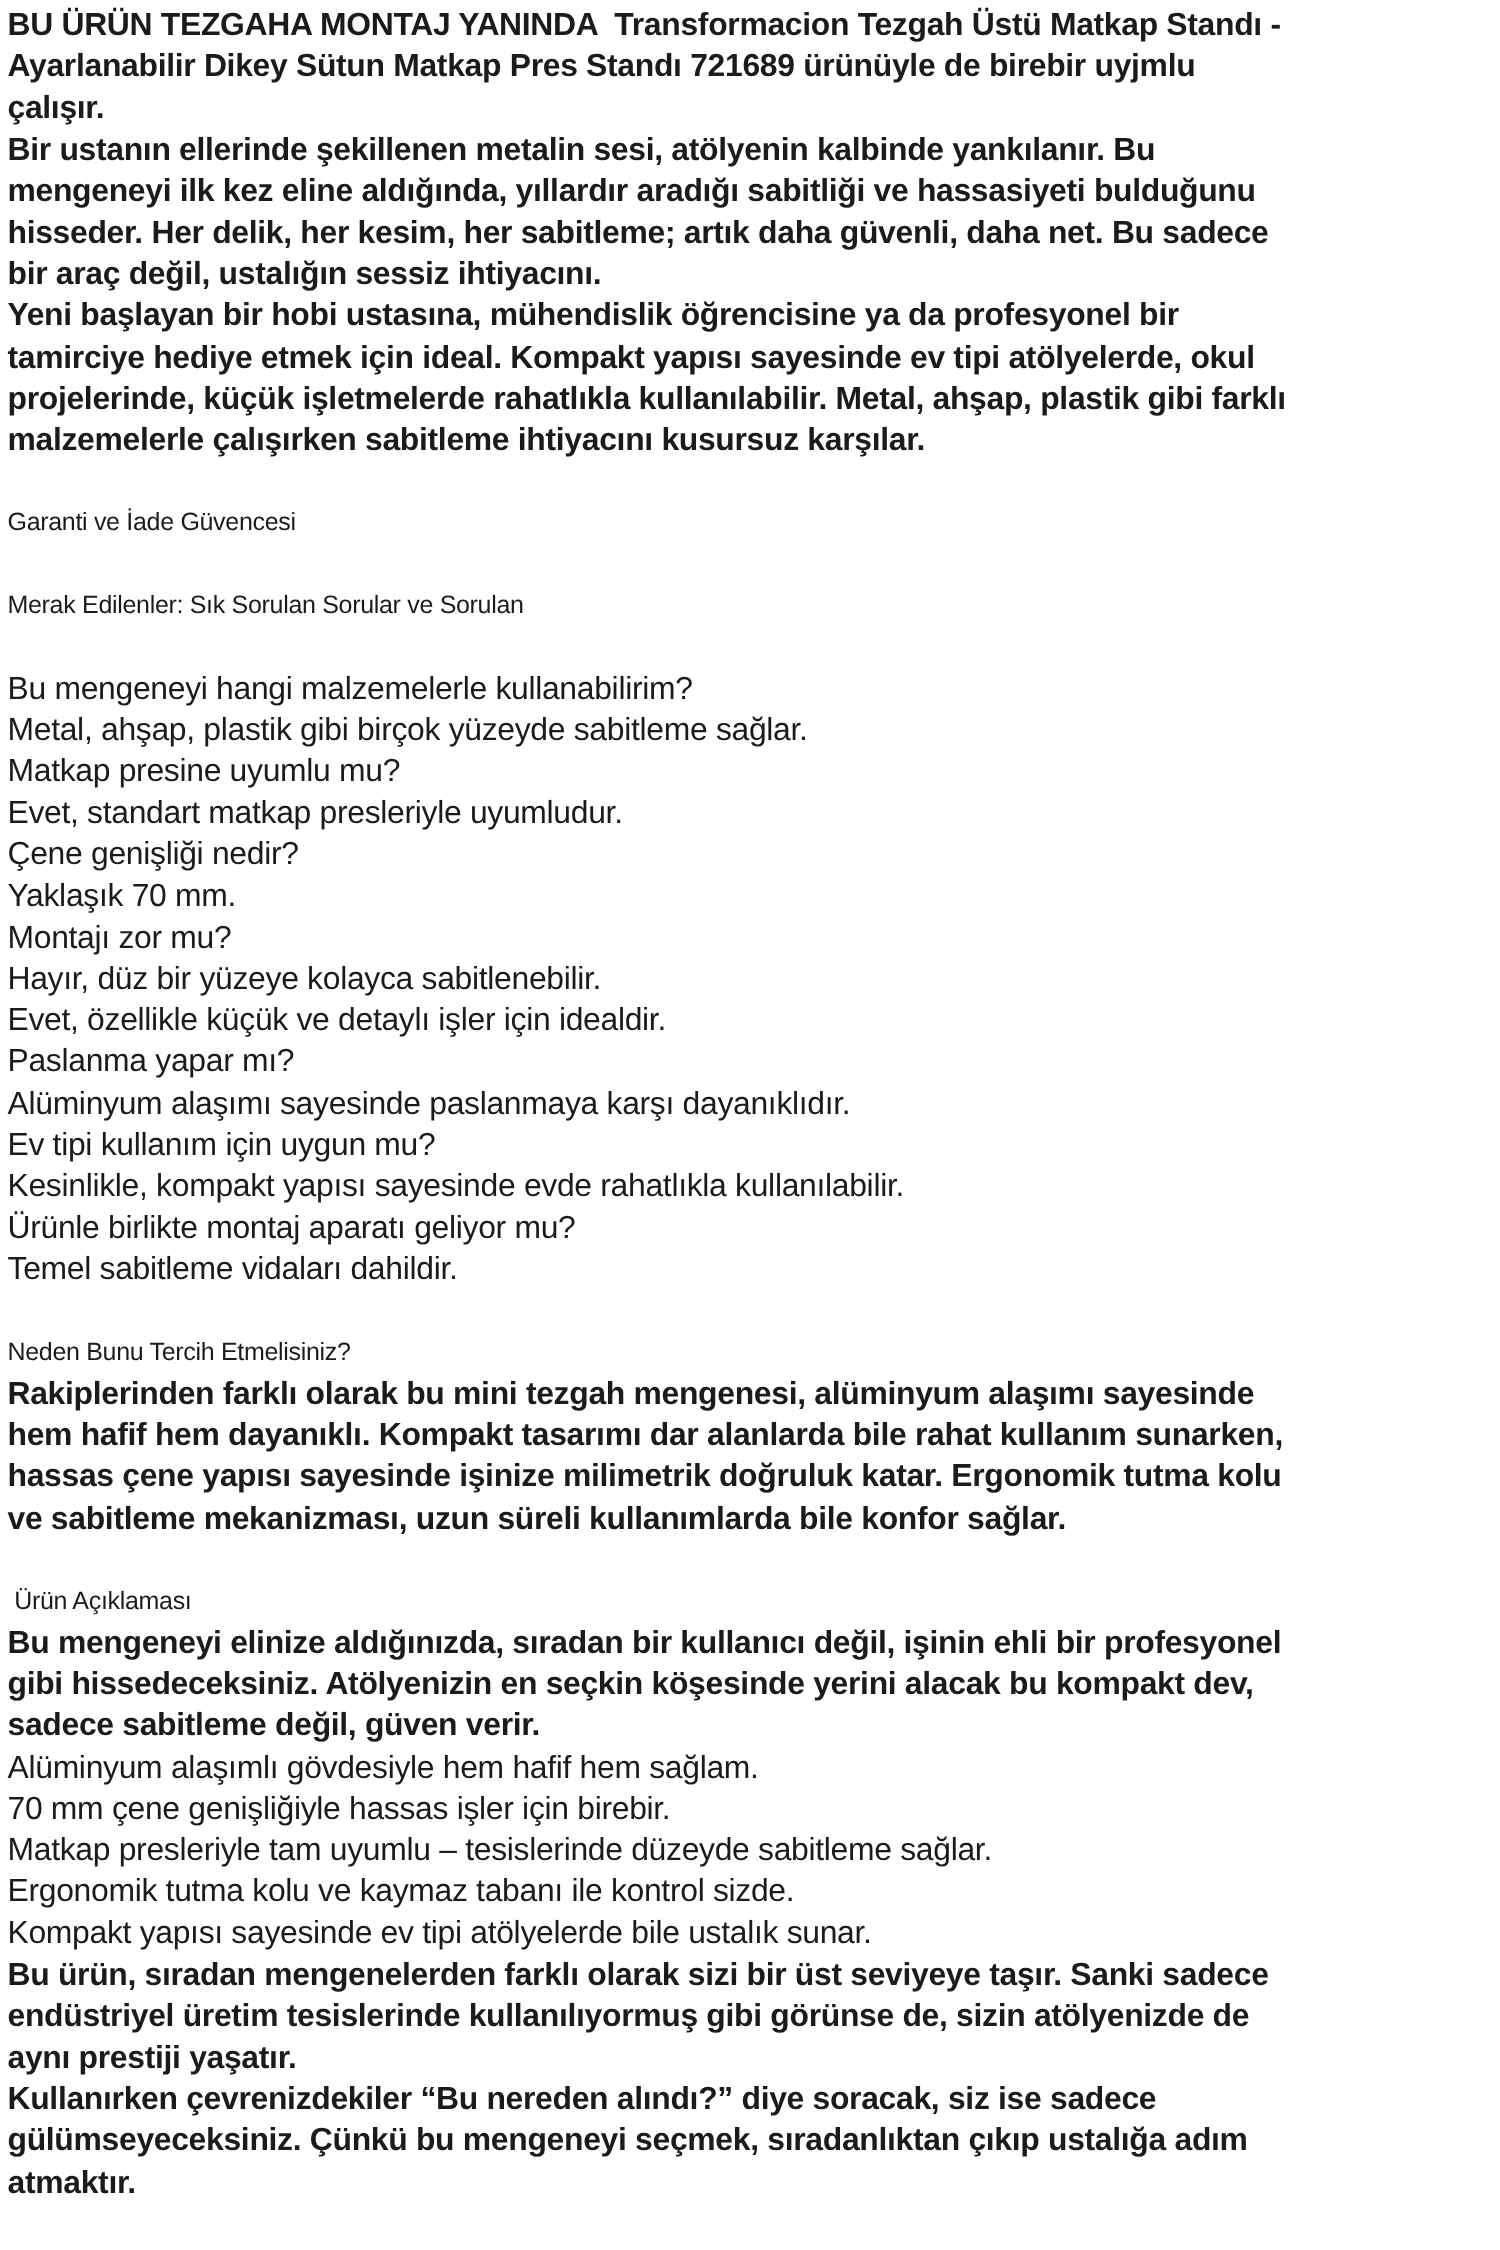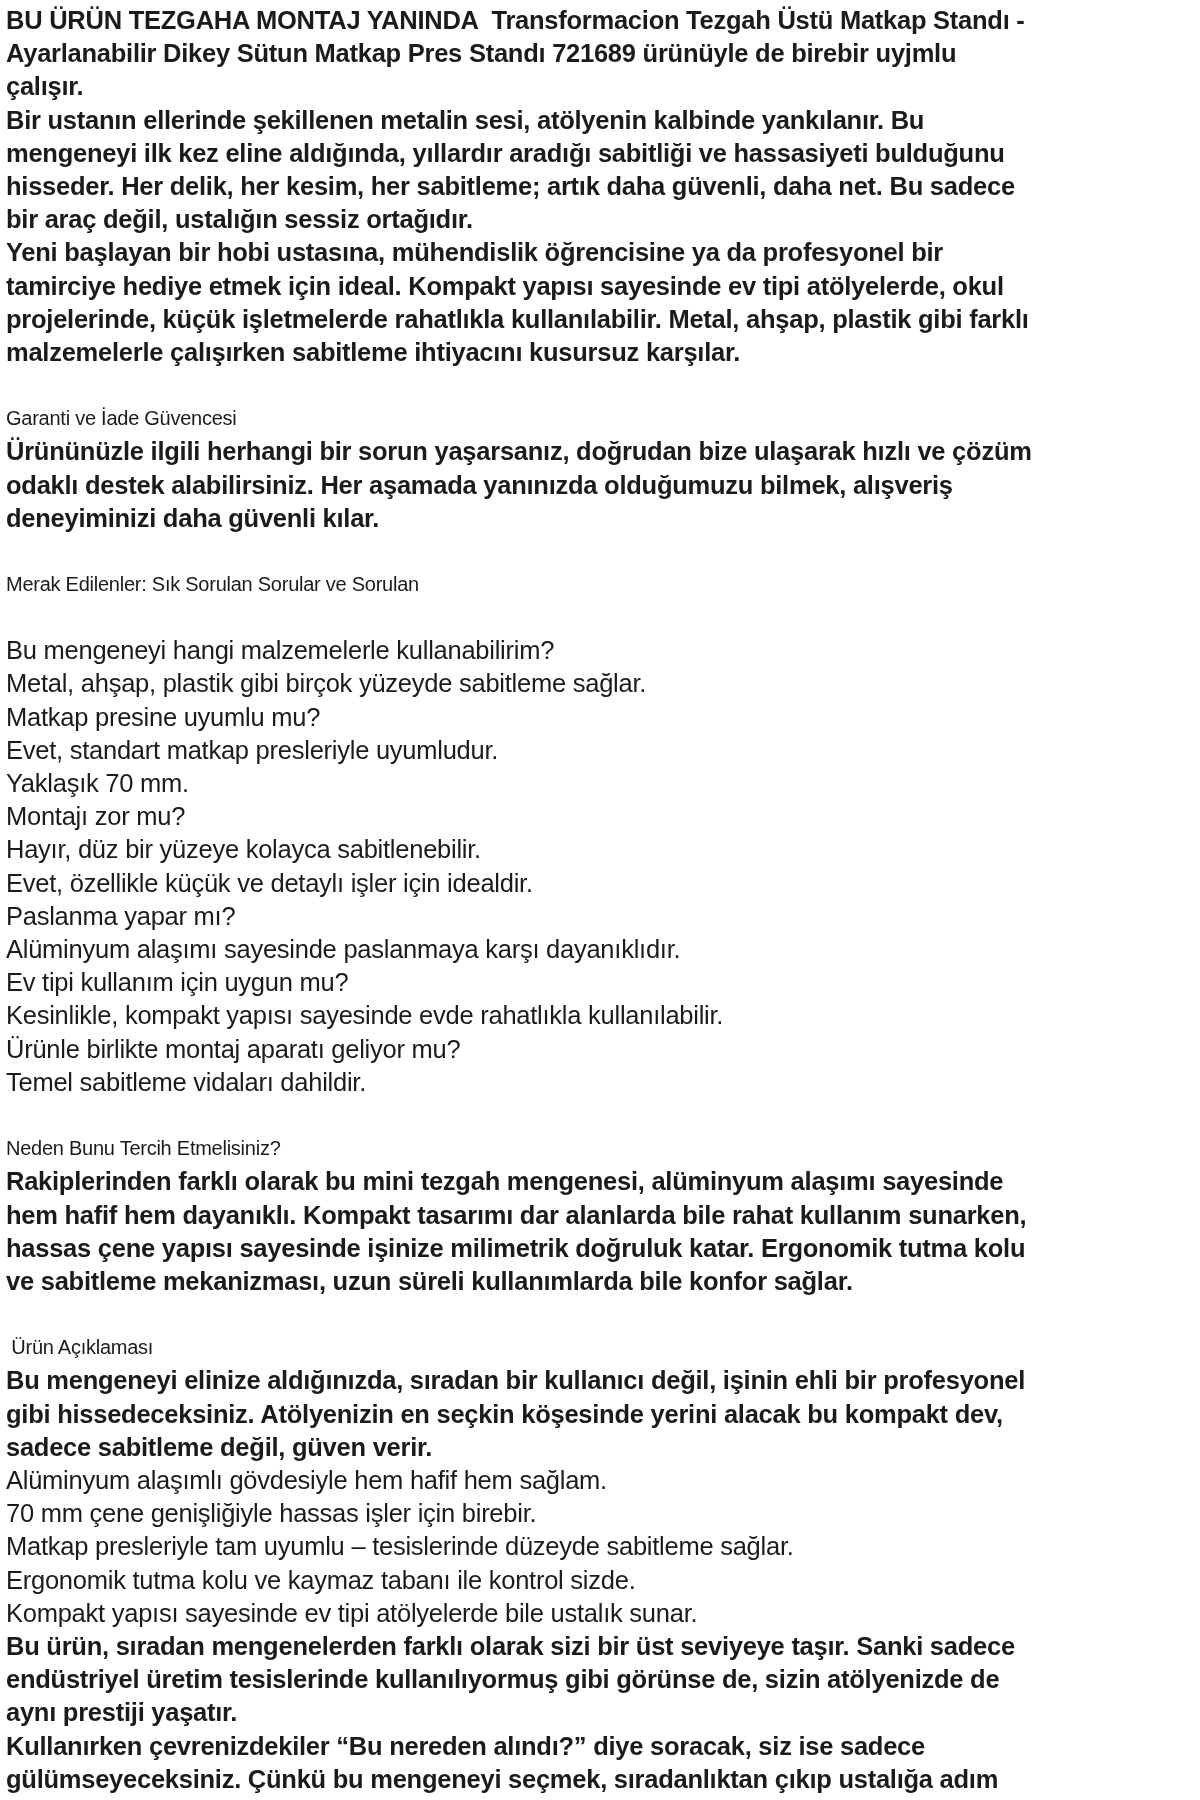--- a/index.html
+++ b/index.html
@@ -49,40 +49,40 @@
     white-space: pre-wrap;
   }
 </style>
 </head>
 <body>
 
 <div class="page">
 
   <p class="block">BU ÜRÜN TEZGAHA MONTAJ YANINDA  Transformacion Tezgah Üstü Matkap Standı - Ayarlanabilir Dikey Sütun Matkap Pres Standı 721689 ürünüyle de birebir uyjmlu çalışır.</p>
 
-  <p class="block">Bir ustanın ellerinde şekillenen metalin sesi, atölyenin kalbinde yankılanır. Bu mengeneyi ilk kez eline aldığında, yıllardır aradığı sabitliği ve hassasiyeti bulduğunu hisseder. Her delik, her kesim, her sabitleme; artık daha güvenli, daha net. Bu sadece bir araç değil, ustalığın sessiz ortağıdır.</p>
+  <p class="block">Bir ustanın ellerinde şekillenen metalin sesi, atölyenin kalbinde yankılanır. Bu mengeneyi ilk kez eline aldığında, yıllardır aradığı sabitliği ve hassasiyeti bulduğunu hisseder. Her delik, her kesim, her sabitleme; artık daha güvenli, daha net. Bu sadece bir araç değil, ustalığın sessiz ihtiyacını.</p>
 
   <p class="block">Yeni başlayan bir hobi ustasına, mühendislik öğrencisine ya da profesyonel bir tamirciye hediye etmek için ideal. Kompakt yapısı sayesinde ev tipi atölyelerde, okul projelerinde, küçük işletmelerde rahatlıkla kullanılabilir. Metal, ahşap, plastik gibi farklı malzemelerle çalışırken sabitleme ihtiyacını kusursuz karşılar.</p>
 
   <div class="spacer-lg"></div>
 
   <p class="heading">Garanti ve İade Güvencesi</p>
-  <p class="block">Ürününüzle ilgili herhangi bir sorun yaşarsanız, doğrudan bize ulaşarak hızlı ve çözüm odaklı destek alabilirsiniz. Her aşamada yanınızda olduğumuzu bilmek, alışveriş deneyiminizi daha güvenli kılar.</p>
 
   <div class="spacer-lg"></div>
 
   <p class="heading">Merak Edilenler: Sık Sorulan Sorular ve Sorulan</p>
 
   <div class="spacer-lg"></div>
 
   <div>
     <p class="faq-line">Bu mengeneyi hangi malzemelerle kullanabilirim?</p>
     <p class="faq-line">Metal, ahşap, plastik gibi birçok yüzeyde sabitleme sağlar.</p>
     <p class="faq-line">Matkap presine uyumlu mu?</p>
     <p class="faq-line">Evet, standart matkap presleriyle uyumludur.</p>
+    <p class="faq-line">Çene genişliği nedir?</p>
     <p class="faq-line">Yaklaşık 70 mm.</p>
     <p class="faq-line">Montajı zor mu?</p>
     <p class="faq-line">Hayır, düz bir yüzeye kolayca sabitlenebilir.</p>
     <p class="faq-line">Evet, özellikle küçük ve detaylı işler için idealdir.</p>
     <p class="faq-line">Paslanma yapar mı?</p>
     <p class="faq-line">Alüminyum alaşımı sayesinde paslanmaya karşı dayanıklıdır.</p>
     <p class="faq-line">Ev tipi kullanım için uygun mu?</p>
     <p class="faq-line">Kesinlikle, kompakt yapısı sayesinde evde rahatlıkla kullanılabilir.</p>
     <p class="faq-line">Ürünle birlikte montaj aparatı geliyor mu?</p>
     <p class="faq-line">Temel sabitleme vidaları dahildir.</p>

